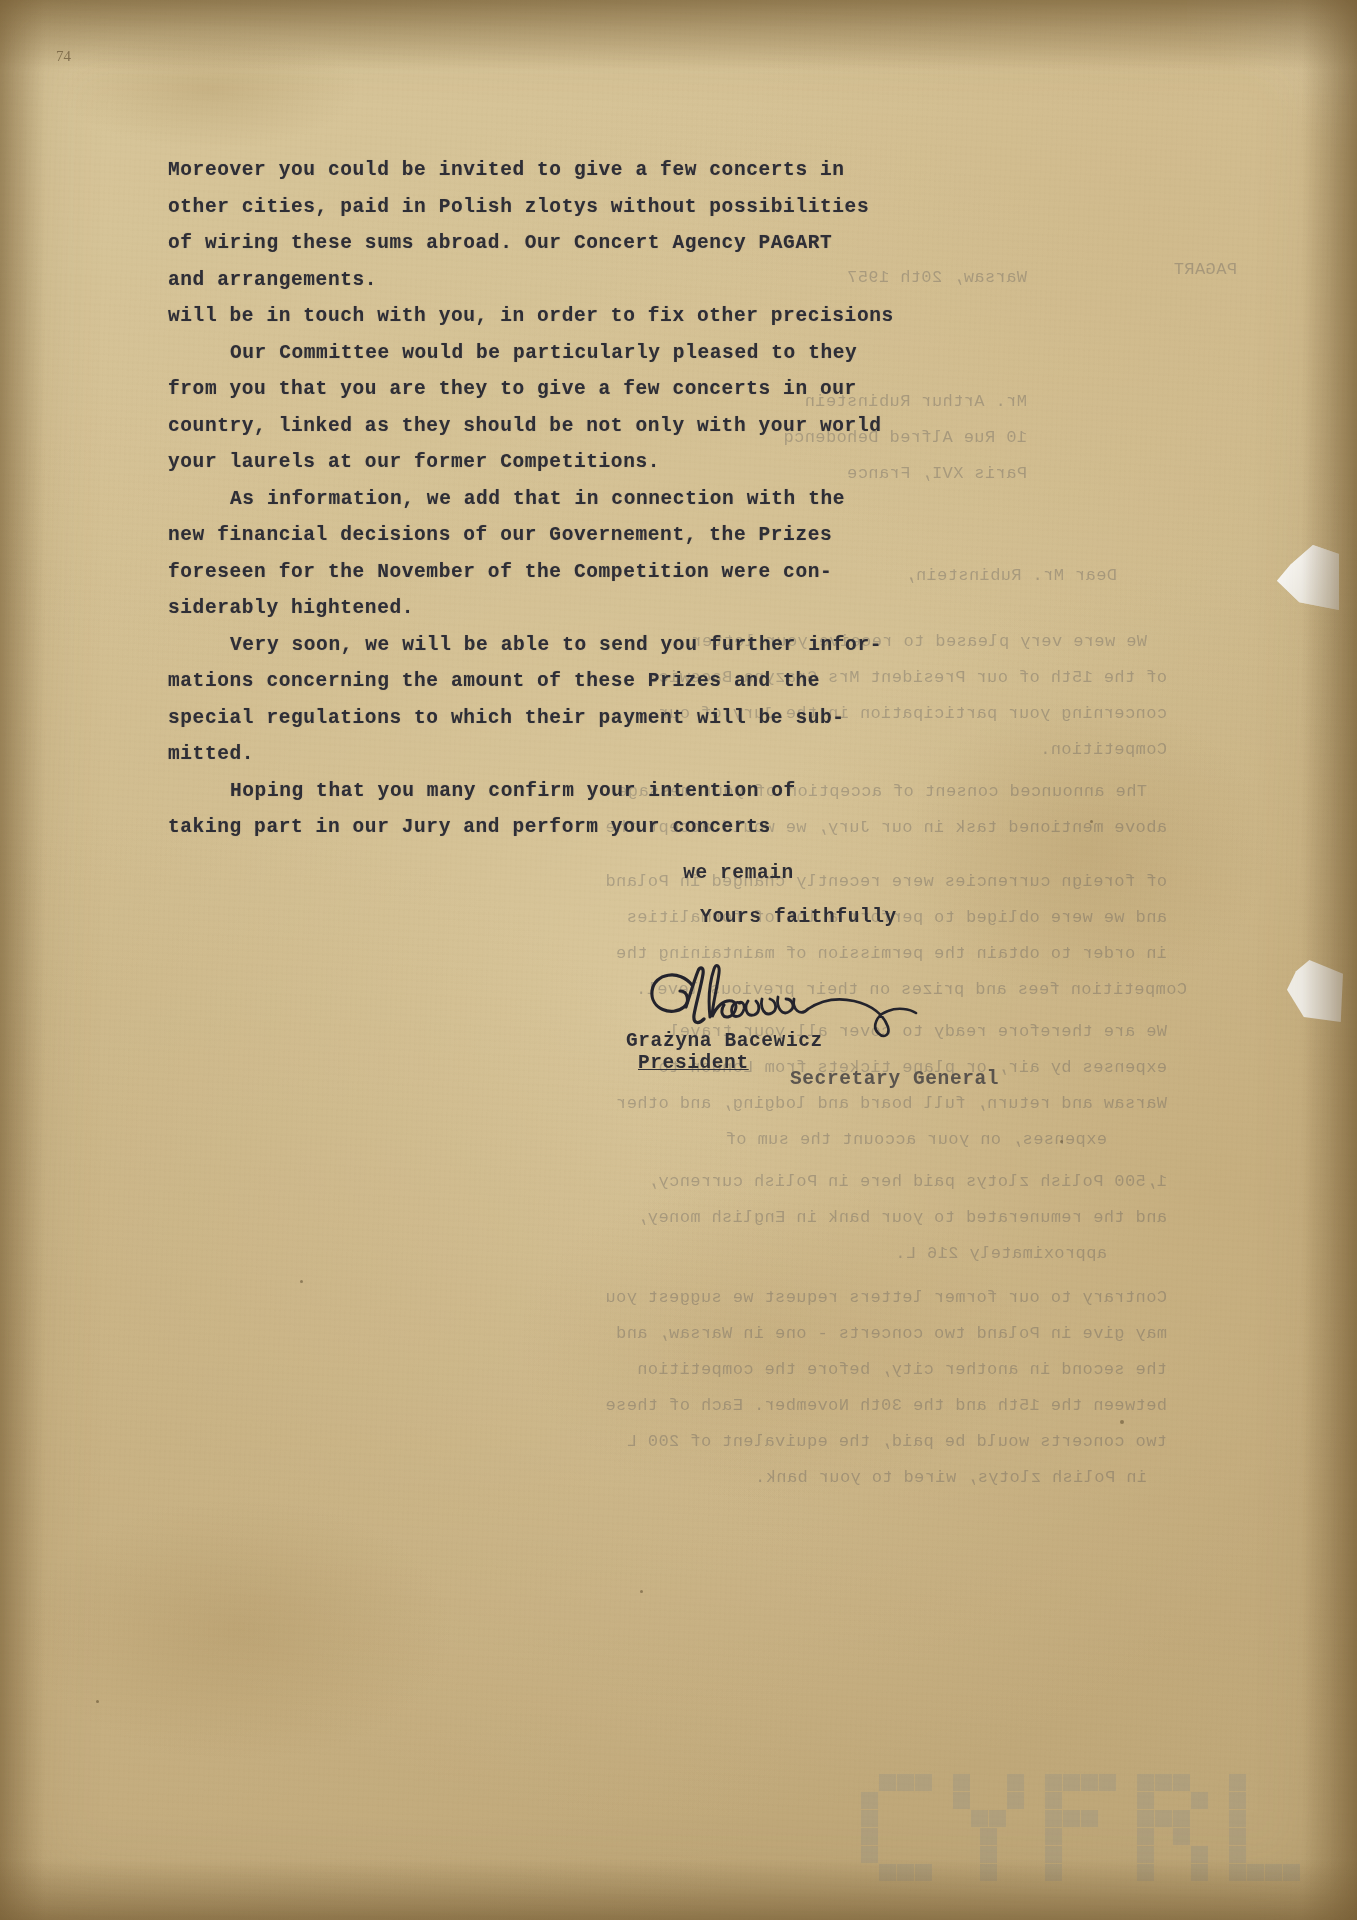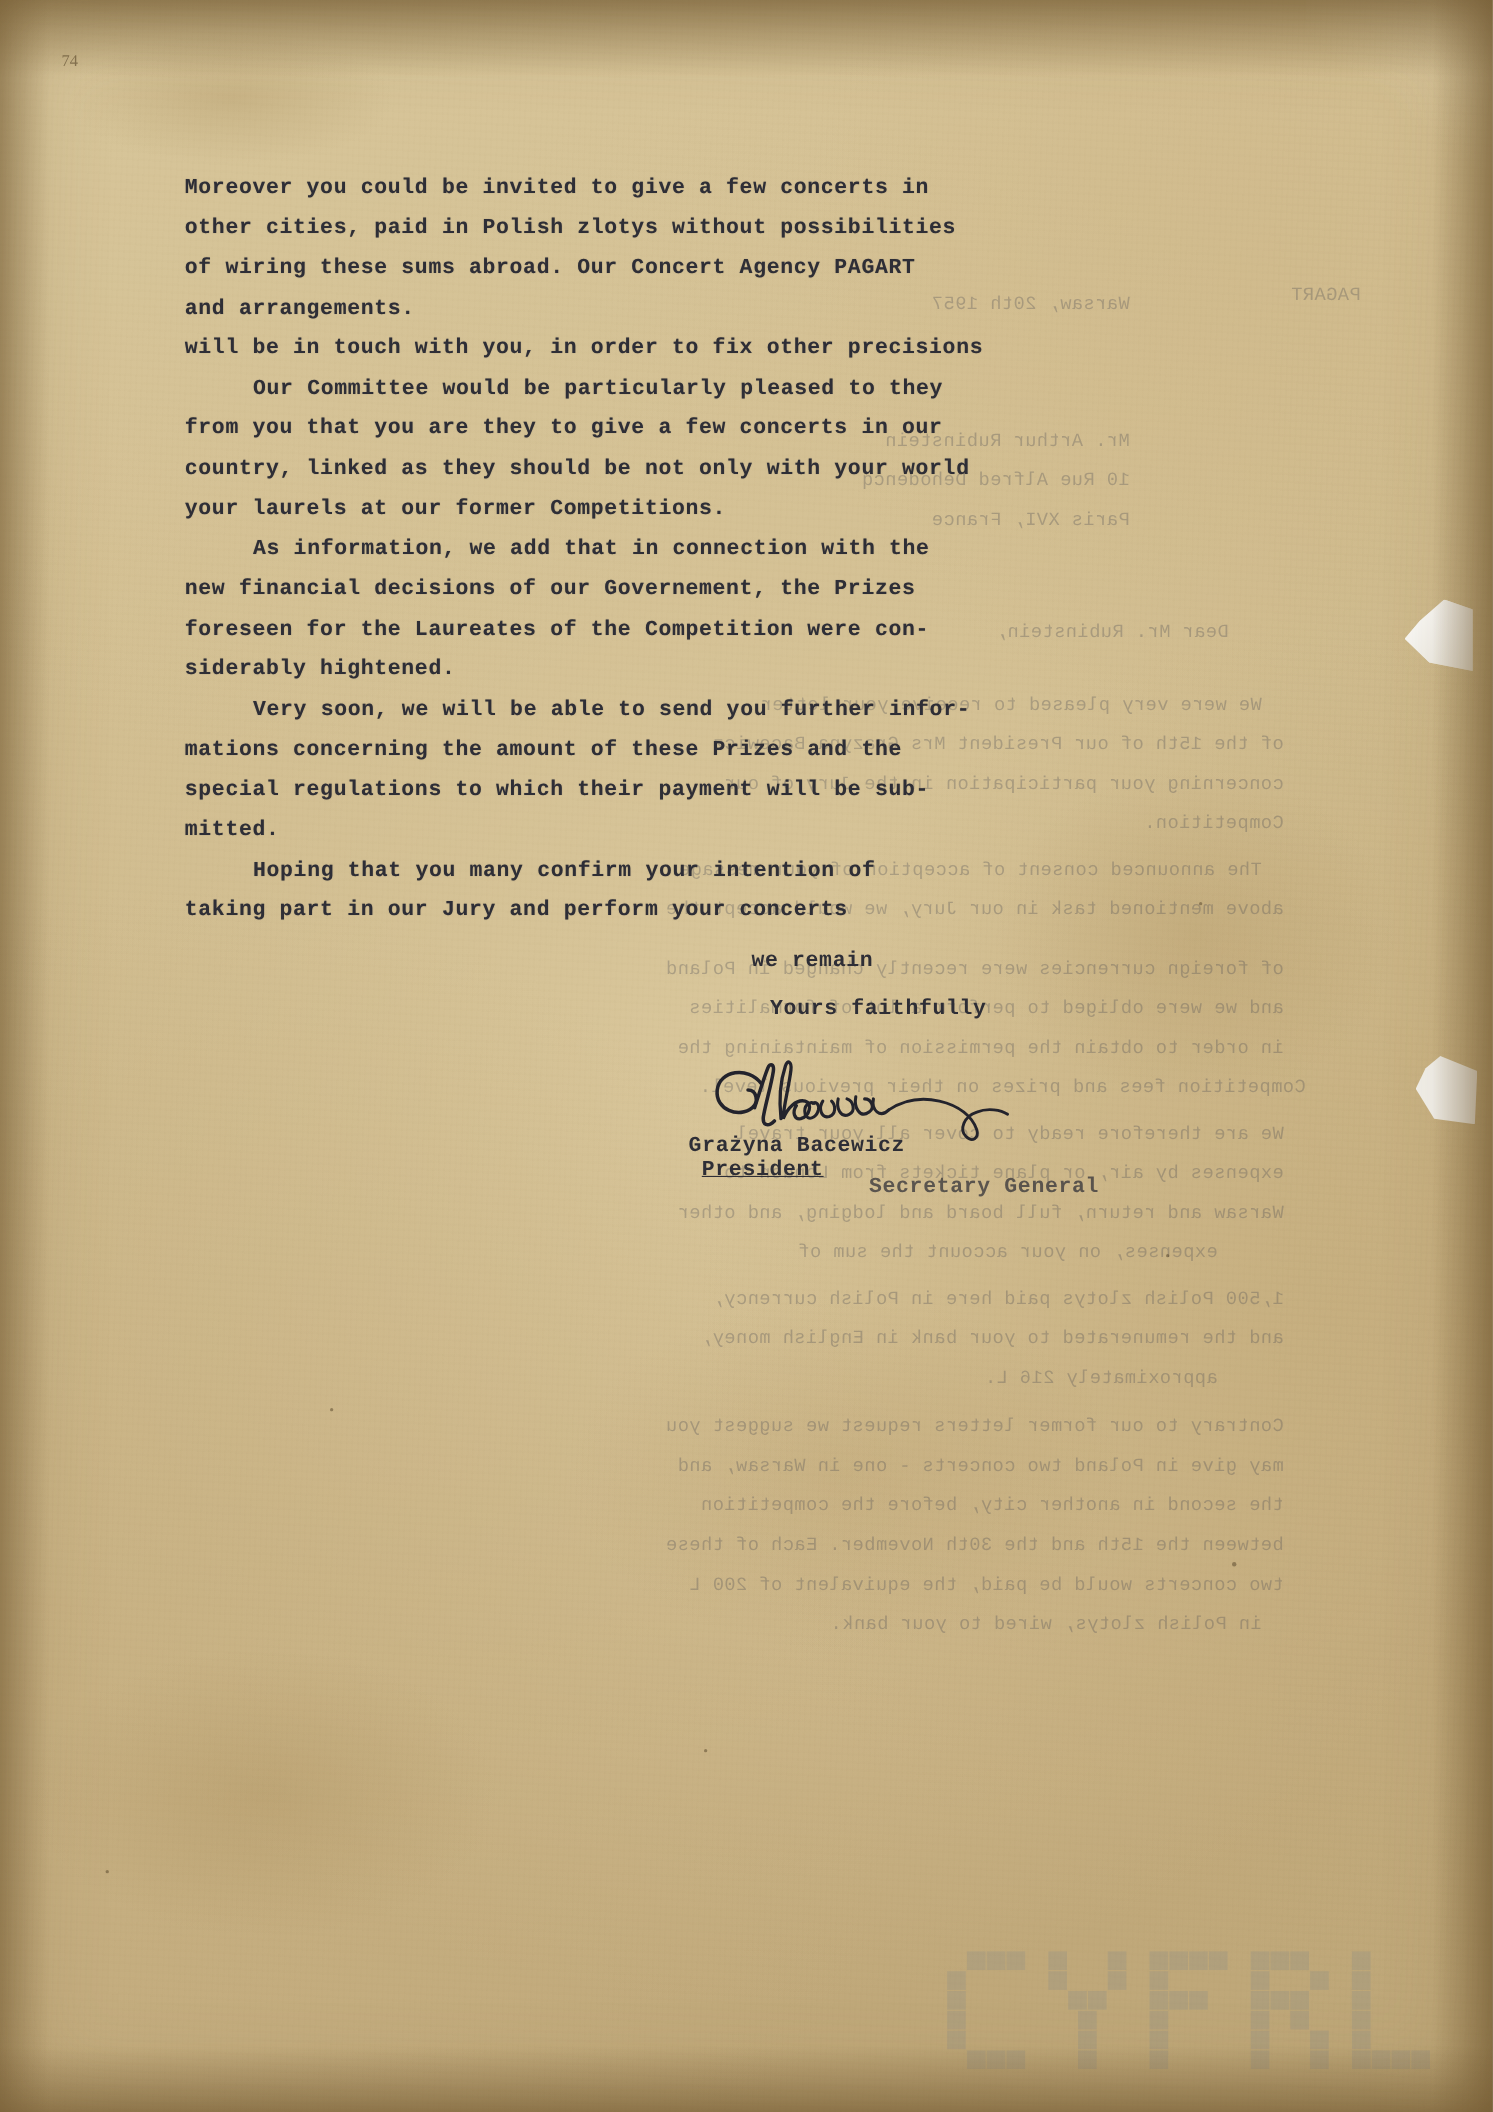--- a/index.html
+++ b/index.html
@@ -286,21 +286,21 @@
     <p>other cities, paid in Polish zlotys without possibilities</p>
     <p>of wiring these sums abroad.  Our Concert Agency PAGART</p>
     <p>and arrangements.</p>
     <p>will be in touch with you, in order to fix other precisions</p>
     <p class="indent">Our Committee would be particularly pleased to they</p>
     <p>from you that you are they to give a few concerts in our</p>
     <p>country, linked as they should be not only with your world</p>
     <p>your laurels at our former Competitions.</p>
     <p class="indent">As information, we add that in connection with the</p>
     <p>new financial decisions of our Governement, the Prizes</p>
-    <p>foreseen for the Laureates of the Competition were con-</p>
+    <p>foreseen for the November of the Competition were con-</p>
     <p>siderably  hightened.</p>
     <p class="indent">Very soon, we will be able to send you further infor-</p>
     <p>mations concerning the amount of these Prizes and the</p>
     <p>special regulations to which their payment will be sub-</p>
     <p>mitted.</p>
     <p class="indent">Hoping that you many confirm your intention of</p>
     <p>taking part in our Jury and perform your concerts</p>
   </div>
 
   <div class="closing we-remain">we remain</div>

